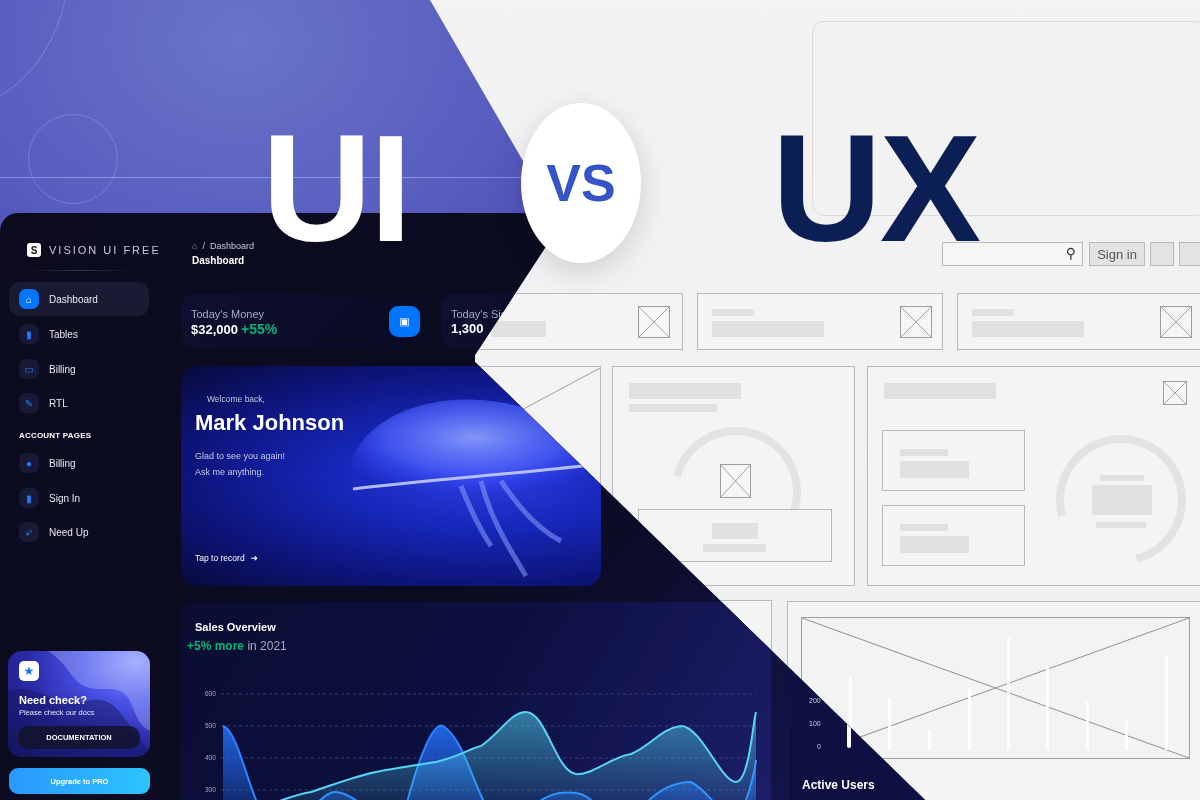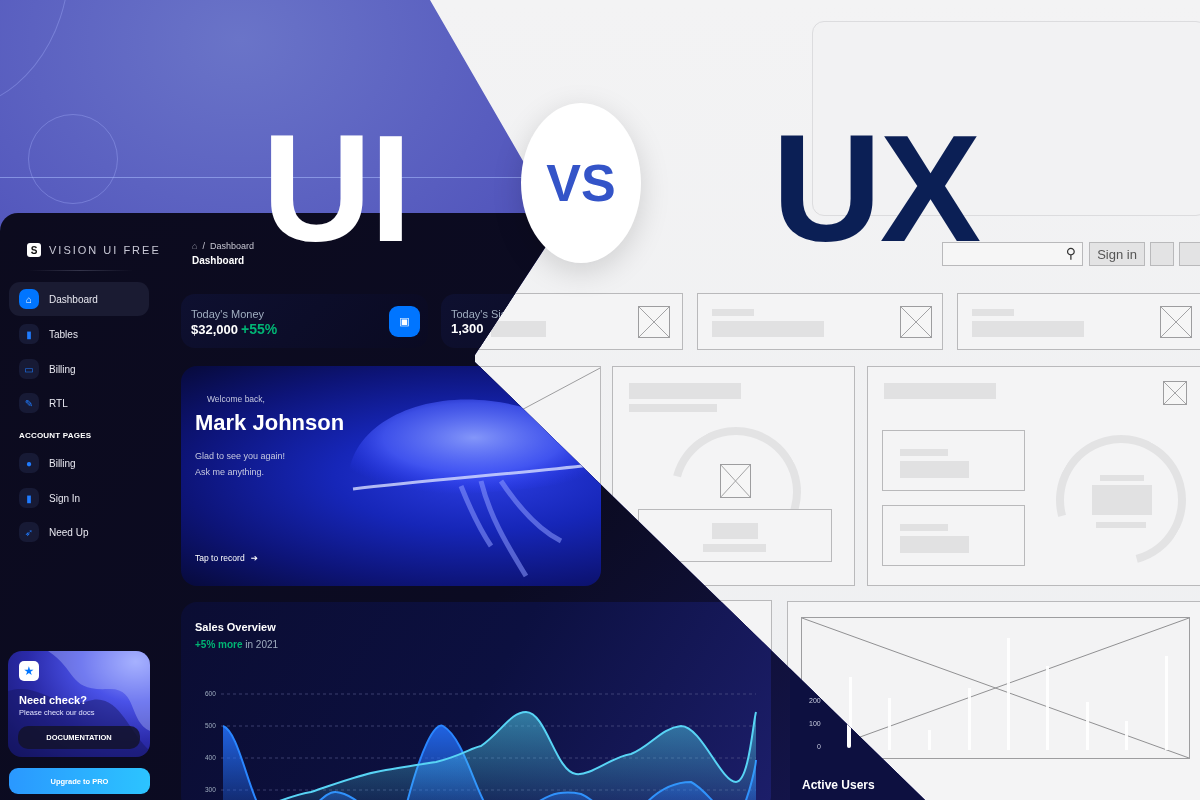--- a/index.html
+++ b/index.html
@@ -53,21 +53,21 @@
 
 .welcome{position:absolute;left:181px;top:366px;width:420px;height:220px;border-radius:16px;overflow:hidden;background:radial-gradient(ellipse at 72% 50%,#2b3de0 0%,#1626b8 35%,#0d1478 70%,#070a3a 100%)}
 .jelly{position:absolute;left:160px;top:15px;width:260px;height:205px}
 .w-small{position:absolute;left:26px;top:28px;color:#c6c9e0;font-size:8.5px}
 .w-name{position:absolute;left:14px;top:44px;color:#fff;font-size:22px;font-weight:bold}
 .w-sub{position:absolute;left:14px;top:82px;color:#c6c9e0;font-size:9px;line-height:16px}
 .w-tap{position:absolute;left:14px;top:187px;color:#fff;font-size:8.5px;display:flex;gap:6px;align-items:center}
 
 .sales{position:absolute;left:181px;top:602px;width:590px;height:210px;border-radius:16px;background:linear-gradient(120deg,#0b0d33 0%,#0c1040 50%,#1c1e6a 100%)}
 .s-title{position:absolute;left:14px;top:19px;color:#fff;font-size:11px;font-weight:bold}
-.s-sub{position:absolute;left:14px;top:37px;color:#a0aec0;font-size:10px}
+.s-sub{position:absolute;left:6px;top:37px;color:#a0aec0;font-size:12px}
 .s-sub b{color:#01b574}
 .chart{position:absolute;left:0;top:80px;width:590px;height:130px}
 .ytick{font-size:6.5px;fill:#a0aec0;font-family:"Liberation Sans",sans-serif}
 
 .active-users-panel{position:absolute;left:790px;top:650px;width:200px;height:160px}
 .au-title{position:absolute;left:802px;top:778px;color:#fff;font-size:12px;font-weight:bold}
 .au-tick{position:absolute;color:#c9cde0;font-size:7px}
 
 
 .big-ui{position:absolute;left:262px;top:112px;color:#fff;font-size:152px;font-weight:bold;letter-spacing:-2px;line-height:1;font-family:"Liberation Sans",sans-serif}

